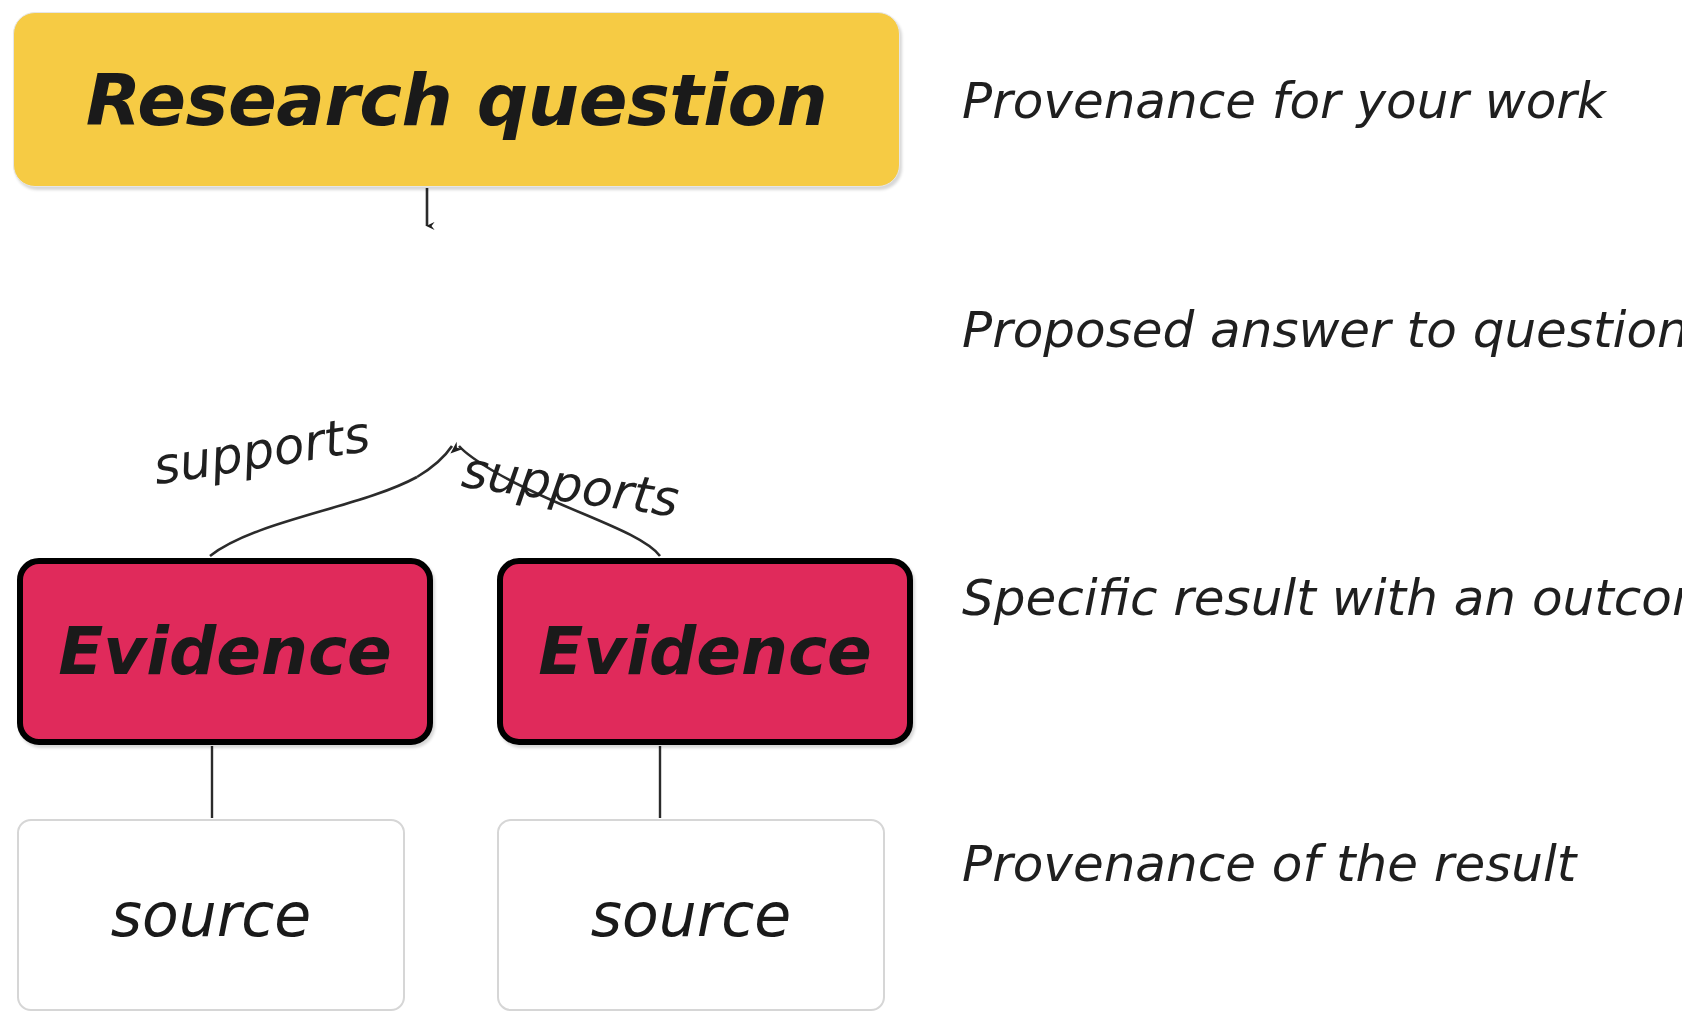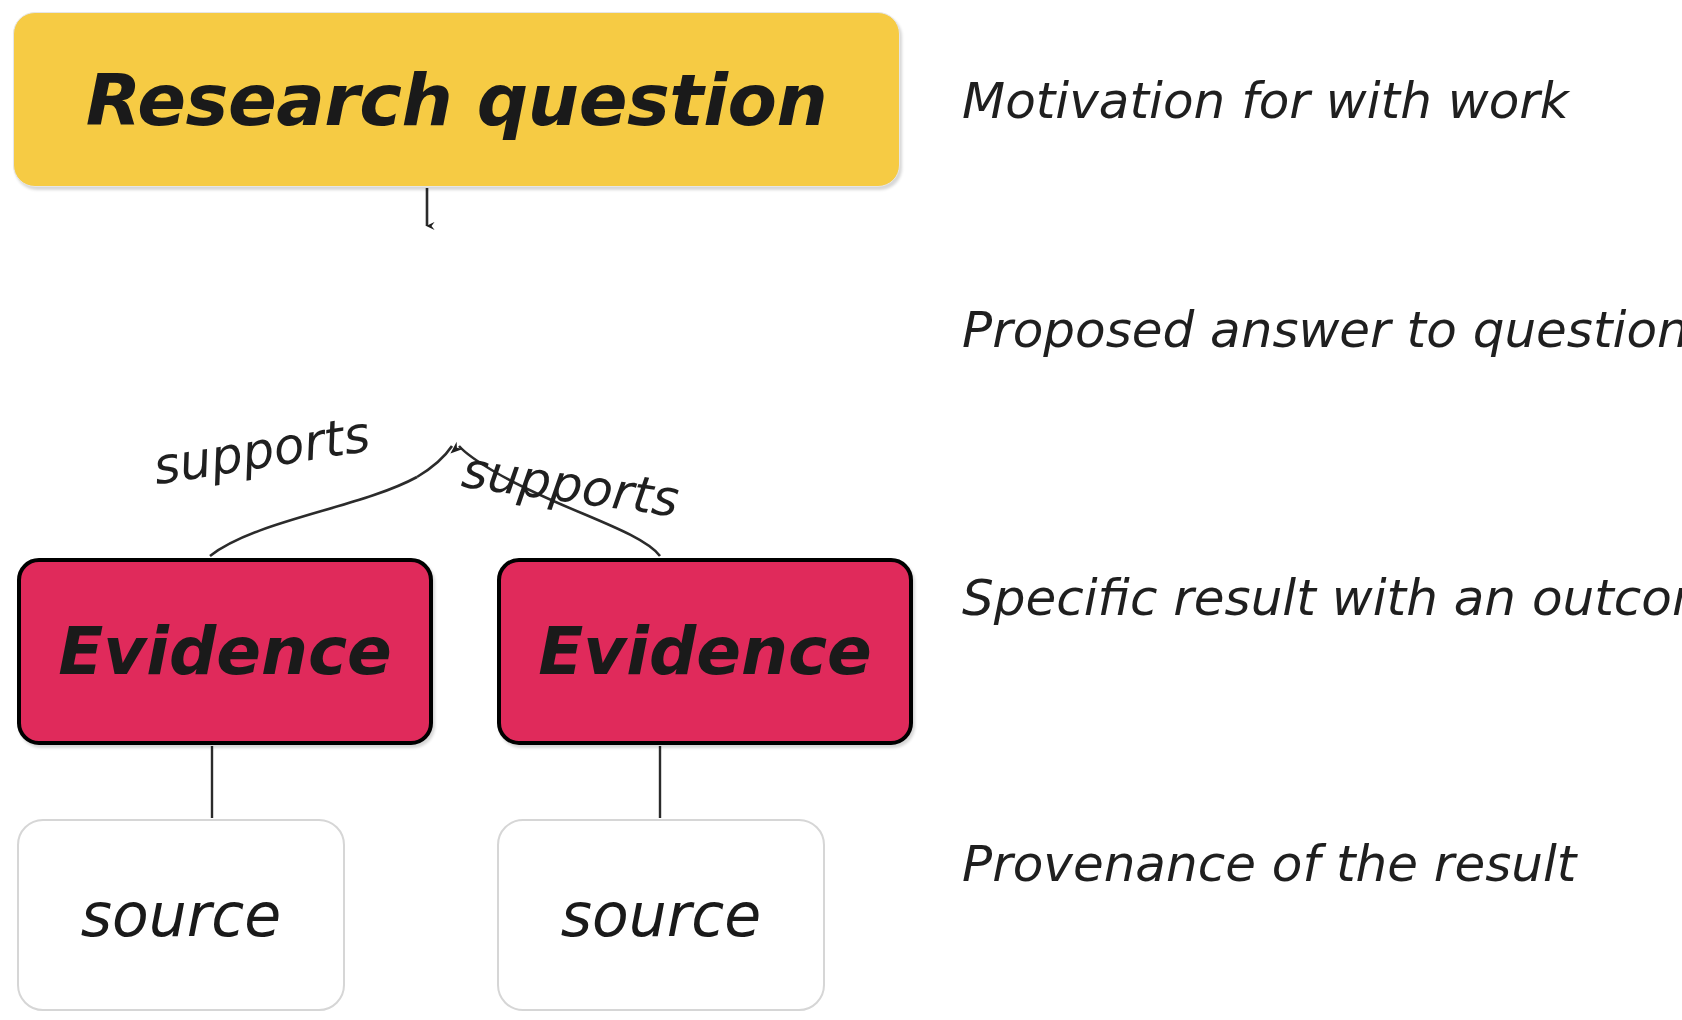--- a/index.html
+++ b/index.html
@@ -67,37 +67,37 @@
     border: 1px solid #e3e3e3;
     font-size: 72px;
     font-weight: bold;
   }
 
   .node-evidence {
     top: 558px;
     width: 416px;
     height: 187px;
     background: #E02A5B;
-    border: 4px solid #000000;
+    border: 6px solid #000000;
     font-size: 66px;
     font-weight: bold;
   }
   .node-evidence.left  { left: 17px;  }
   .node-evidence.right { left: 497px; }
 
   .node-source {
     top: 819px;
-    width: 328px;
+    width: 388px;
     height: 192px;
     background: #ffffff;
     border: 2px solid #d6d6d6;
     font-size: 60px;
     font-weight: normal;
     box-shadow: none;
-    border-radius: 26px;
+    border-radius: 14px;
   }
   .node-source.left  { left: 17px;  }
   .node-source.right { left: 497px; }
 
   
   .edge-label {
     position: absolute;
     font-size: 50px;
     color: #1f1f1f;
     white-space: nowrap;
@@ -176,21 +176,21 @@
   <div class="node node-evidence right">Evidence</div>
 
   <div class="node node-source left">source</div>
 
   <div class="node node-source right">source</div>
 
   <div class="edge-label edge-label-left">supports</div>
 
   <div class="edge-label edge-label-right">supports</div>
 
-  <div class="annotation ann-0">Motivation for with work</div>
+  <div class="annotation ann-0">Provenance for your work</div>
 
   <div class="annotation ann-1">Proposed answer to question</div>
 
   <div class="annotation ann-2">Specific result with an outcome</div>
 
   <div class="annotation ann-3">Provenance of the result</div>
 
 </div>
 
 </body></html>

